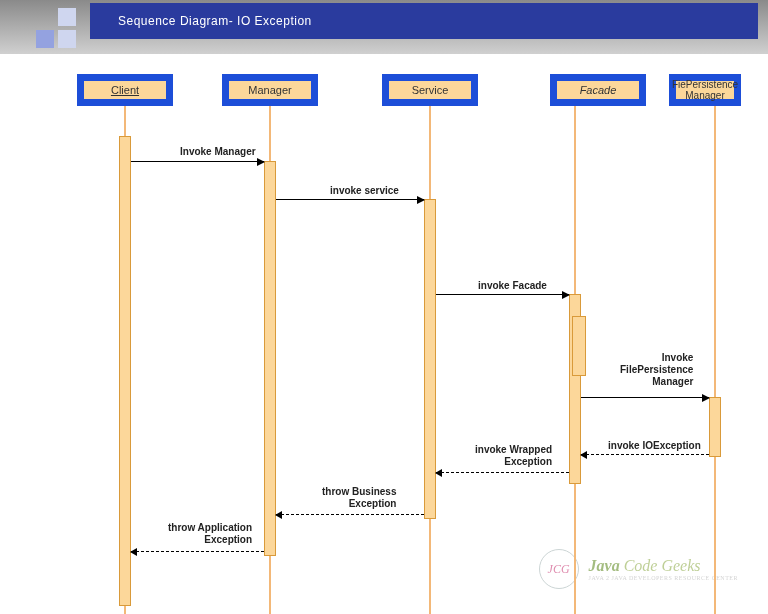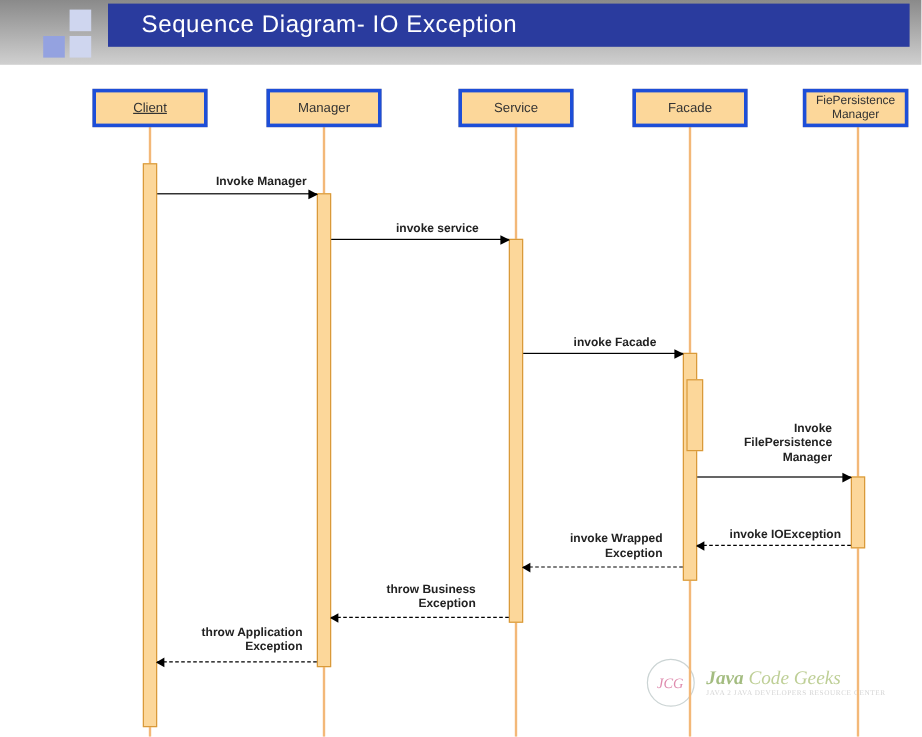--- a/index.html
+++ b/index.html
@@ -14,21 +14,21 @@
     position: absolute;
     top: 3px;
     left: 90px;
     right: 10px;
     height: 36px;
     background: #2a3b9e;
     display: flex;
     align-items: center;
     padding-left: 28px;
     color: #fff;
-    font-size: 20px;
+    font-size: 12px;
     font-weight: normal;
     letter-spacing: 0.5px;
   }
   .header-squares {
     position: absolute;
     top: 8px;
     left: 36px;
     width: 40px;
     height: 40px;
     display: grid;
@@ -56,30 +56,30 @@
     bottom: 0;
     z-index: 1;
   }
   
   .actor-box {
     position: absolute;
     top: 20px;
     width: 96px;
     height: 32px;
     background: #fcd79a;
-    border: 3px solid #1d4ed8;
+    border: 7px solid #1d4ed8;
     display: flex;
     align-items: center;
     justify-content: center;
     font-size: 11px;
     color: #333;
     text-align: center;
     z-index: 5;
   }
-  .actor-box.small { font-size: 10px; width: 88px; }
+  .actor-box.small { font-size: 10px; width: 72px; }
   .actor-box.underline { text-decoration: underline; }
   
   .activation {
     position: absolute;
     width: 12px;
     background: #fcd79a;
     border: 1px solid #d99a3a;
     z-index: 3;
   }
   .activation.inner { width: 14px; z-index: 4; }
@@ -184,21 +184,21 @@
       <div class="text-sub">JAVA 2 JAVA DEVELOPERS RESOURCE CENTER</div>
     </div>
   </div>
 <div class="lifeline" style="left: 124px; top: 50px;"></div>
     <div class="actor-box underline" style="left: 77px;">Client</div>
     <div class="lifeline" style="left: 269px; top: 50px;"></div>
     <div class="actor-box" style="left: 222px;">Manager</div>
     <div class="lifeline" style="left: 429px; top: 50px;"></div>
     <div class="actor-box" style="left: 382px;">Service</div>
     <div class="lifeline" style="left: 574px; top: 50px;"></div>
-    <div class="actor-box" style="left: 527px;">Facade</div>
+    <div class="actor-box" style="left: 550px; font-style: italic;">Facade</div>
     <div class="lifeline" style="left: 714px; top: 50px;"></div>
     <div class="actor-box small" style="left: 669px;">FiePersistence
 Manager</div>
     <div class="activation" style="left: 119px; top: 82px; height: 470px;"></div>
     <div class="activation" style="left: 264px; top: 107px; height: 395px;"></div>
     <div class="activation" style="left: 424px; top: 145px; height: 320px;"></div>
     <div class="activation" style="left: 569px; top: 240px; height: 190px;"></div>
     <div class="activation inner" style="left: 572px; top: 262px; height: 60px;"></div>
     <div class="activation" style="left: 709px; top: 343px; height: 60px;"></div>
     <div class="arrow solid right" style="top: 107px; left: 131px; width: 133px;"></div>

